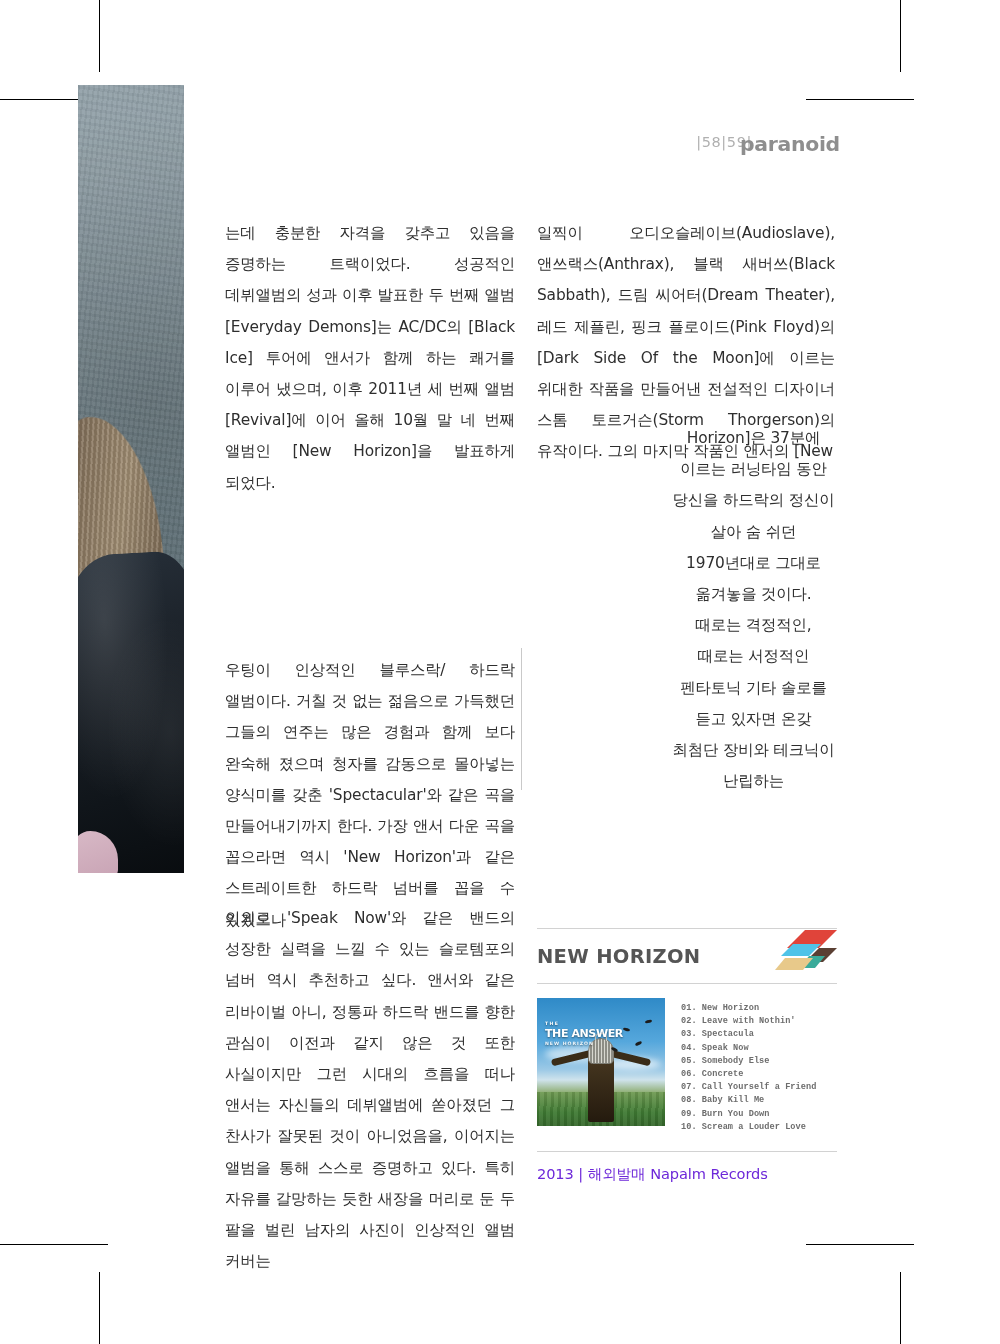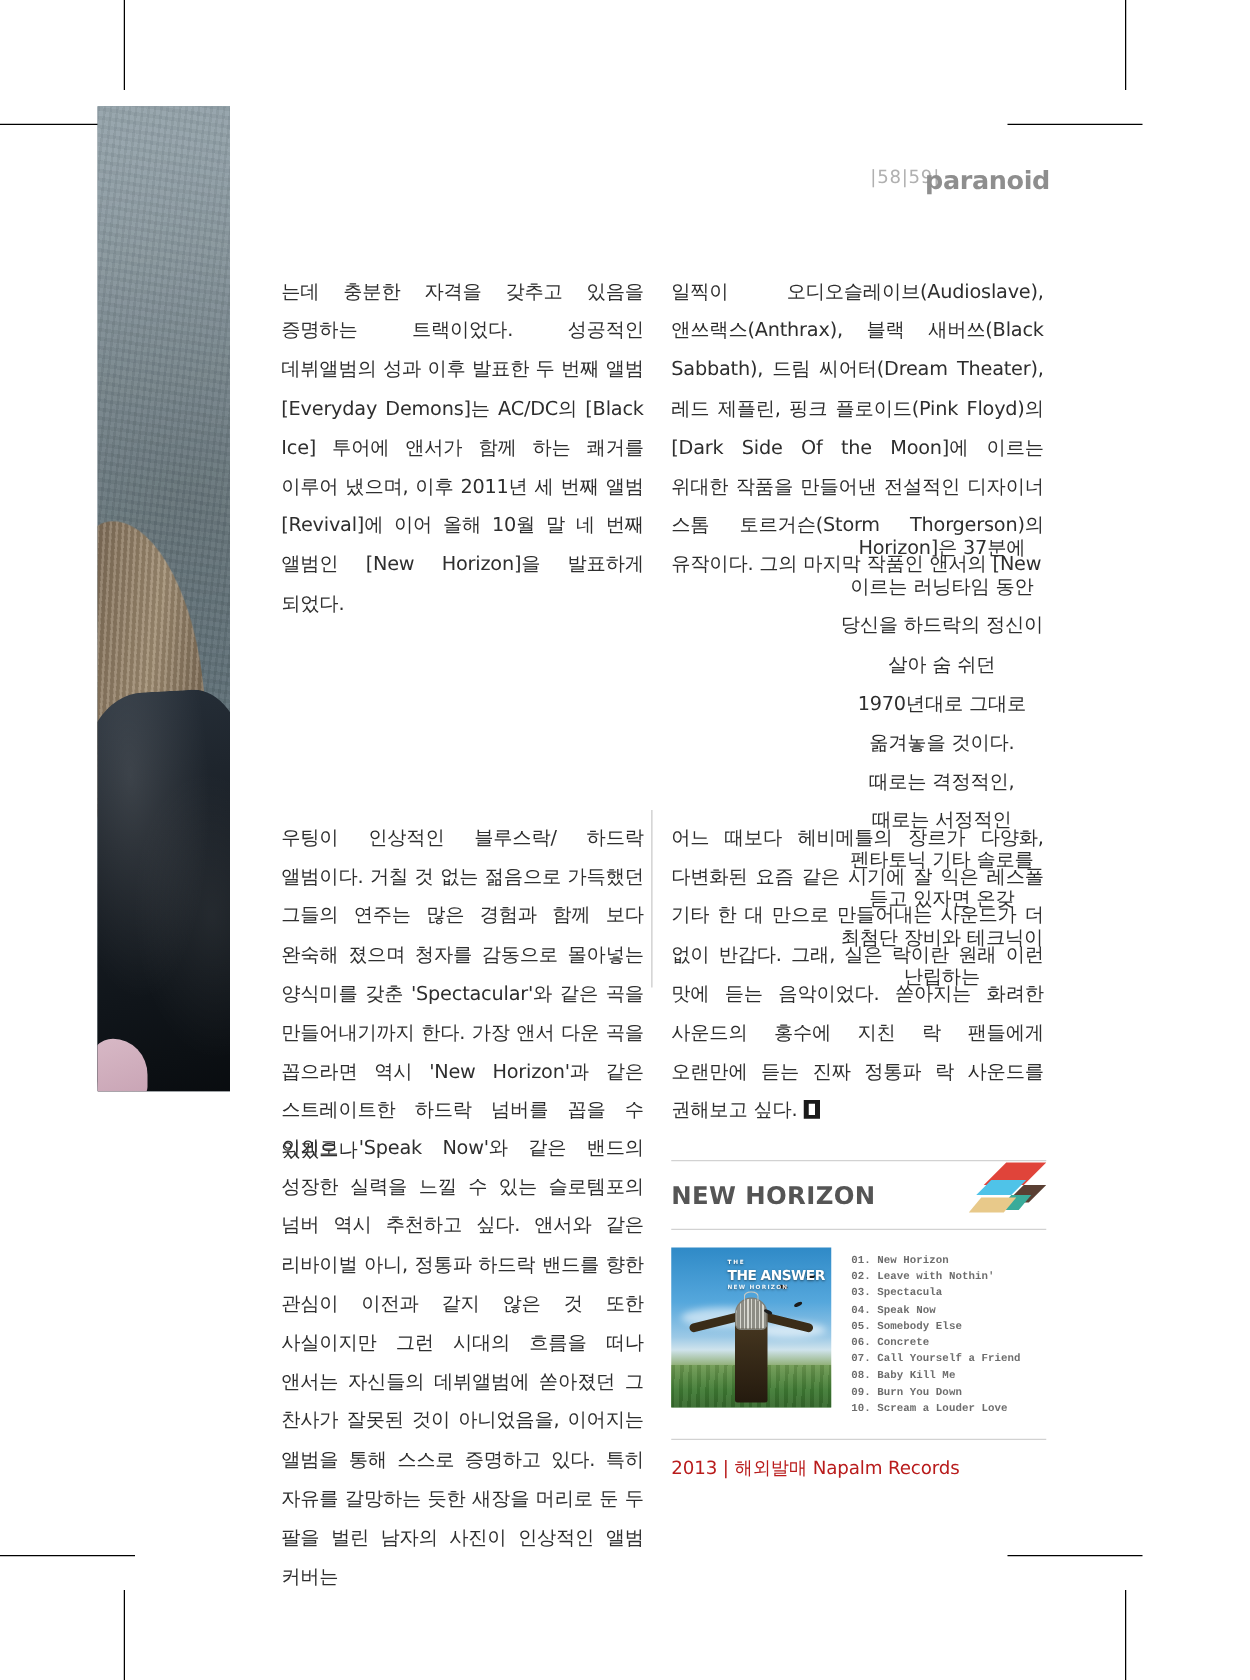--- a/index.html
+++ b/index.html
@@ -146,32 +146,32 @@
   .cover .cloud1{position:absolute;left:8px;top:48px;width:70px;height:16px;background:rgba(255,255,255,.55);border-radius:50%;filter:blur(3px);}
   .cover .cloud2{position:absolute;right:4px;top:60px;width:60px;height:12px;background:rgba(255,255,255,.6);border-radius:50%;filter:blur(3px);}
   .cover .field{position:absolute;left:0;right:0;bottom:0;height:34px;background:linear-gradient(180deg,#6f9a52,#3f7a33 60%,#35682c);}
   .cover .field::after{content:"";position:absolute;inset:0;background:repeating-linear-gradient(92deg,rgba(0,0,0,.08) 0 3px,rgba(255,255,255,.06) 3px 7px);}
   .cover .man{position:absolute;left:50%;bottom:4px;transform:translateX(-50%);width:26px;height:72px;background:linear-gradient(180deg,#4a3a22,#241a0e);border-radius:6px 6px 2px 2px;}
   .cover .armL{position:absolute;left:14px;top:56px;width:46px;height:7px;background:#3a2c18;transform:rotate(-14deg);border-radius:4px;}
   .cover .armR{position:absolute;right:14px;top:56px;width:46px;height:7px;background:#3a2c18;transform:rotate(14deg);border-radius:4px;}
   .cover .cage{position:absolute;left:50%;top:40px;transform:translateX(-50%);width:26px;height:26px;background:repeating-linear-gradient(90deg,#d8d8d0 0 1px,#8d8d85 1px 3px);border:1px solid #7d7d75;border-radius:50% 50% 18% 18%;}
   .cover .cage::before{content:"";position:absolute;left:50%;top:-6px;transform:translateX(-50%);width:10px;height:7px;border:1px solid #c9c9c2;border-bottom:none;border-radius:50% 50% 0 0;}
   .cover .bird{position:absolute;width:7px;height:3px;background:#1c1c1c;border-radius:60% 40% 60% 40%;}
-  .cover .logo{position:absolute;left:8px;top:8px;color:#fff;font-weight:800;font-size:11px;letter-spacing:-.4px;line-height:10px;text-shadow:0 1px 2px rgba(0,0,0,.5);margin-left:37px;}
+  .cover .logo{position:absolute;left:8px;top:21px;color:#fff;font-weight:800;font-size:11px;letter-spacing:-.4px;line-height:10px;text-shadow:0 1px 2px rgba(0,0,0,.5);}
   .cover .logo small{display:block;font-size:4.6px;letter-spacing:1px;font-weight:600;opacity:.9;}
   .cover .logo .the{display:block;font-size:4.6px;letter-spacing:1.4px;}
 
   .tracks { padding-top: 4px; }
   .track {
     font-size: 8.6px; line-height: 13.2px; color: #6d6d6d; letter-spacing: .05px;
     font-family: Liberation Mono, monospace; font-weight: 600;
   }
   .album-bot-rule { height:1px; background:#d2d2d2; margin-top: 17px; }
   .album-credit {
-    font-size: 14.6px; color: #b91c1c; padding-top: 13px; letter-spacing: -.1px;
+    font-size: 14.6px; color: #6d28d9; padding-top: 13px; letter-spacing: -.1px;
   }
 </style>
 </head>
 <body>
 
 <div class="page">
 
   <div class="cmark cm-v" style="left:99px;  top:0;"></div>
   <div class="cmark cm-h" style="left:0;     top:99px;"></div>
   <div class="cmark cm-v" style="left:900px; top:0;"></div>
@@ -191,23 +191,20 @@
 
   <div class="folio">|58|59|</div>
   <div class="masthead">paranoid</div>
 
   <div class="col-text" id="c1a">는데 충분한 자격을 갖추고 있음을 증명하는 트랙이었다. 성공적인 데뷔앨범의 성과 이후 발표한 두 번째 앨범 [Everyday Demons]는 AC/DC의 [Black Ice] 투어에 앤서가 함께 하는 쾌거를 이루어 냈으며, 이후 2011년 세 번째 앨범 [Revival]에 이어 올해 10월 말 네 번째 앨범인 [New Horizon]을 발표하게 되었다.</div>
   <div class="col-text" id="c1c">우팅이 인상적인 블루스락/ 하드락 앨범이다. 거칠 것 없는 젊음으로 가득했던 그들의 연주는 많은 경험과 함께 보다 완숙해 졌으며 청자를 감동으로 몰아넣는 양식미를 갖춘 'Spectacular'와 같은 곡을 만들어내기까지 한다. 가장 앤서 다운 곡을 꼽으라면 역시 'New Horizon'과 같은 스트레이트한 하드락 넘버를 꼽을 수 있겠으나</div>
   <div class="col-text" id="c2a">일찍이 오디오슬레이브(Audioslave), 앤쓰랙스(Anthrax), 블랙 새버쓰(Black Sabbath), 드림 씨어터(Dream Theater), 레드 제플린, 핑크 플로이드(Pink Floyd)의 [Dark Side Of the Moon]에 이르는 위대한 작품을 만들어낸 전설적인 디자이너 스톰 토르거슨(Storm Thorgerson)의 유작이다. 그의 마지막 작품인 앤서의 [New</div>
 
   <div class="col-text" id="c1d">의외로 'Speak Now'와 같은 밴드의 성장한 실력을 느낄 수 있는 슬로템포의 넘버 역시 추천하고 싶다. 앤서와 같은 리바이벌 아니, 정통파 하드락 밴드를 향한 관심이 이전과 같지 않은 것 또한 사실이지만 그런 시대의 흐름을 떠나 앤서는 자신들의 데뷔앨범에 쏟아졌던 그 찬사가 잘못된 것이 아니었음을, 이어지는 앨범을 통해 스스로 증명하고 있다. 특히 자유를 갈망하는 듯한 새장을 머리로 둔 두 팔을 벌린 남자의 사진이 인상적인 앨범 커버는</div>
   <div class="col-text" id="c2b">Horizon]은 37분에 이르는 러닝타임 동안 당신을 하드락의 정신이 살아 숨 쉬던 1970년대로 그대로 옮겨놓을 것이다. 때로는 격정적인, 때로는 서정적인 펜타토닉 기타 솔로를 듣고 있자면 온갖 최첨단 장비와 테크닉이 난립하는</div>
-  <div class="col-text" id="c2c">
-    <span>어느 때보다 헤비메틀의 장르가 다양화, 다변화된 요즘 같은 시기에 잘 익은 레스폴 기타 한 대 만으로 만들어내는 사운드가 더 없이 반갑다. 그래, 실은 락이란 원래 이런 맛에 듣는 음악이었다. 쏟아지는 화려한 사운드의 홍수에 지친 락 팬들에게 오랜만에 듣는 진짜 정통파 락 사운드를 권해보고 싶다.</span><span class="endmark"></span>
-  </div>
 
   <div class="pq-divider"></div>
 
   <div class="album">
     <div class="album-top-rule"></div>
     <div class="album-head">
       <div class="album-title">NEW HORIZON</div>
       <svg class="album-logo" viewBox="0 0 62 48">
         <polygon points="30,4 62,4 44,22 12,22" fill="#e0443a"></polygon>
         <polygon points="44,22 62,22 48,36 30,36" fill="#5a3f33"></polygon>

